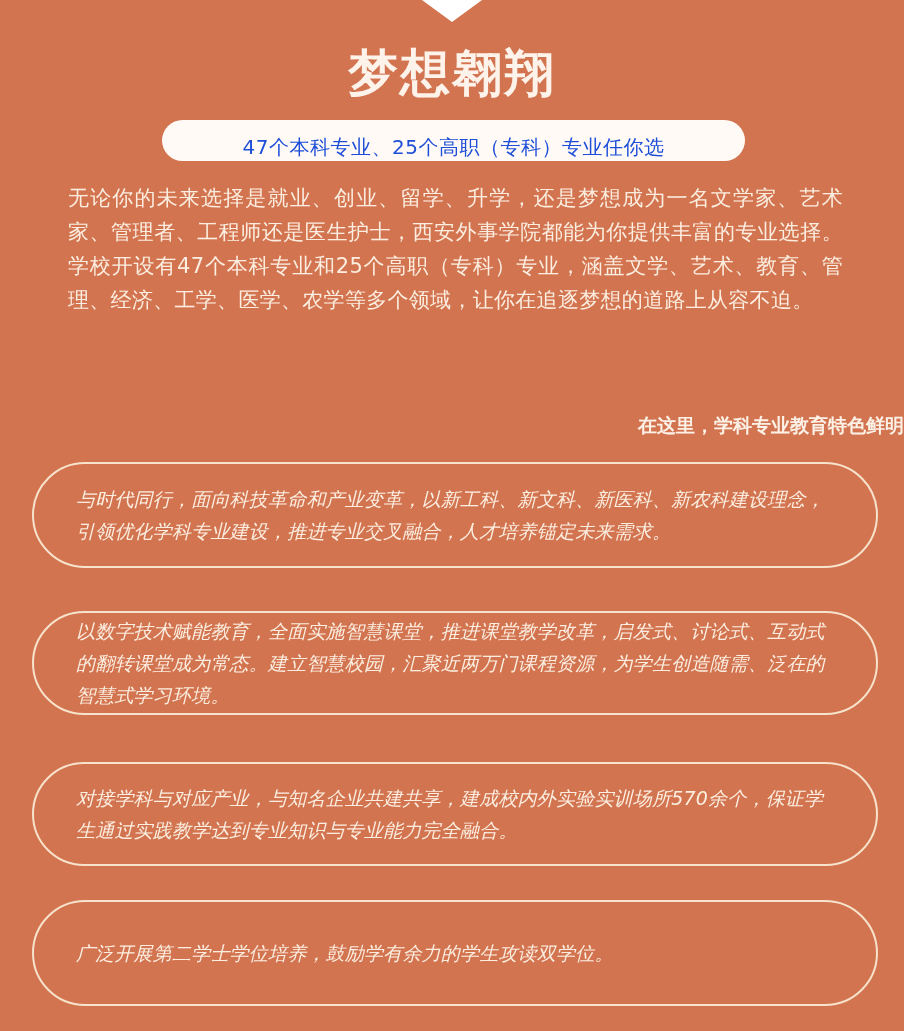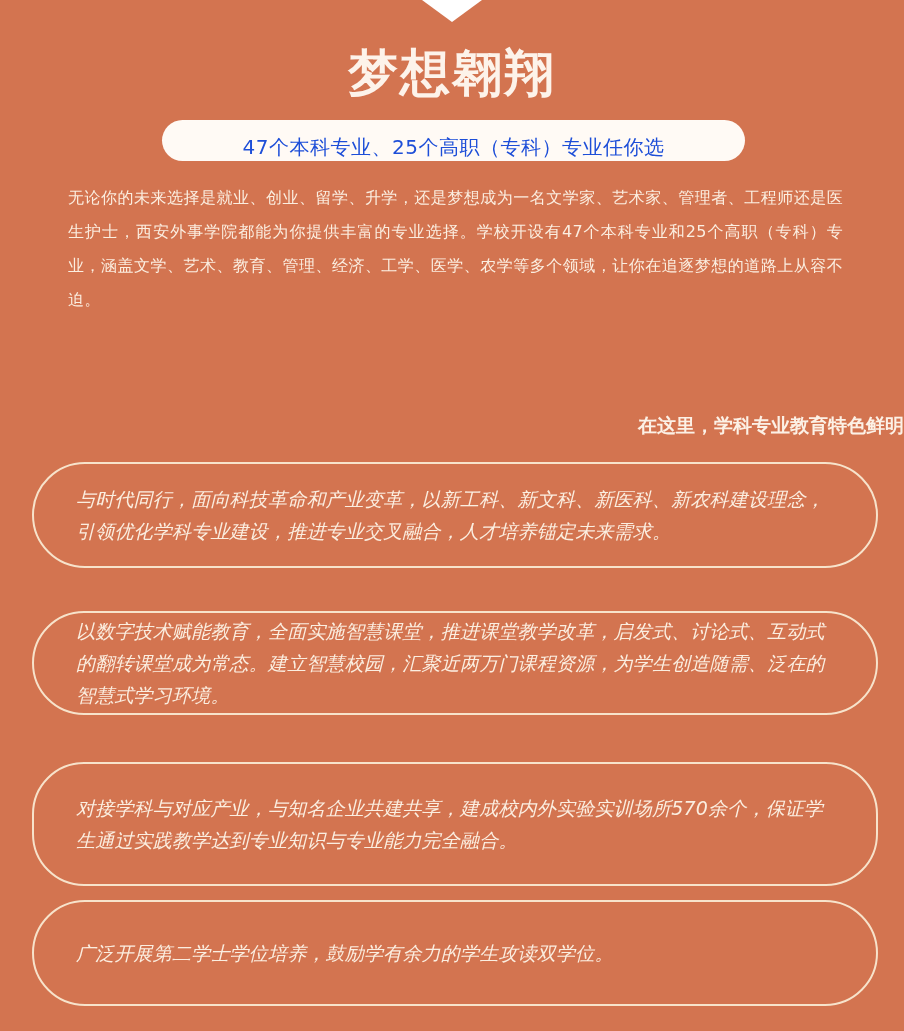--- a/index.html
+++ b/index.html
@@ -50,21 +50,21 @@
       justify-content: center;
       font-size: 20px;
       color: #1d4ed8;
       letter-spacing: 0.5px;
     }
     .intro {
       position: absolute;
       top: 181px;
       left: 68px;
       width: 775px;
-      font-size: 16px;
+      font-size: 21px;
       line-height: 34px;
       color: #fbeee0;
       text-align: justify;
       letter-spacing: 0.3px;
     }
     .section-heading {
       position: absolute;
       top: 410px;
       left: 0;
       width: 904px;
@@ -86,21 +86,21 @@
     }
     .card-text {
       font-size: 19px;
       line-height: 32px;
       color: #fbeee0;
       letter-spacing: 0.2px;
       font-style: italic;
     }
     .card-1 { top: 462px; height: 106px; }
     .card-2 { top: 611px; height: 104px; border-radius: 52px; }
-    .card-3 { top: 762px; height: 124px; border-radius: 52px; }
+    .card-3 { top: 762px; height: 104px; border-radius: 52px; }
     .card-4 { top: 900px; height: 106px; text-align: right; }
   </style>
 </head>
 <body>
 
 <div class="notch"></div>
 
 <h1 class="title">梦想翱翔</h1>
 
 <div class="subtitle-pill">

